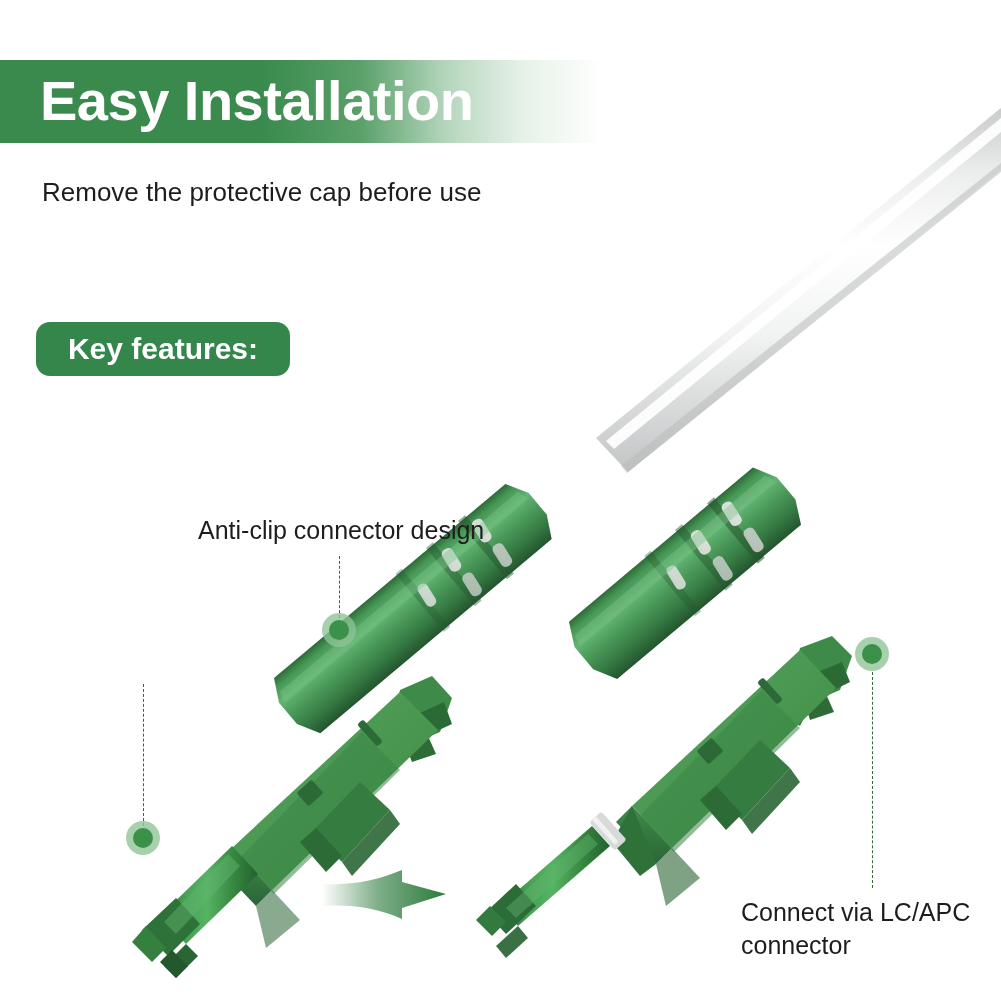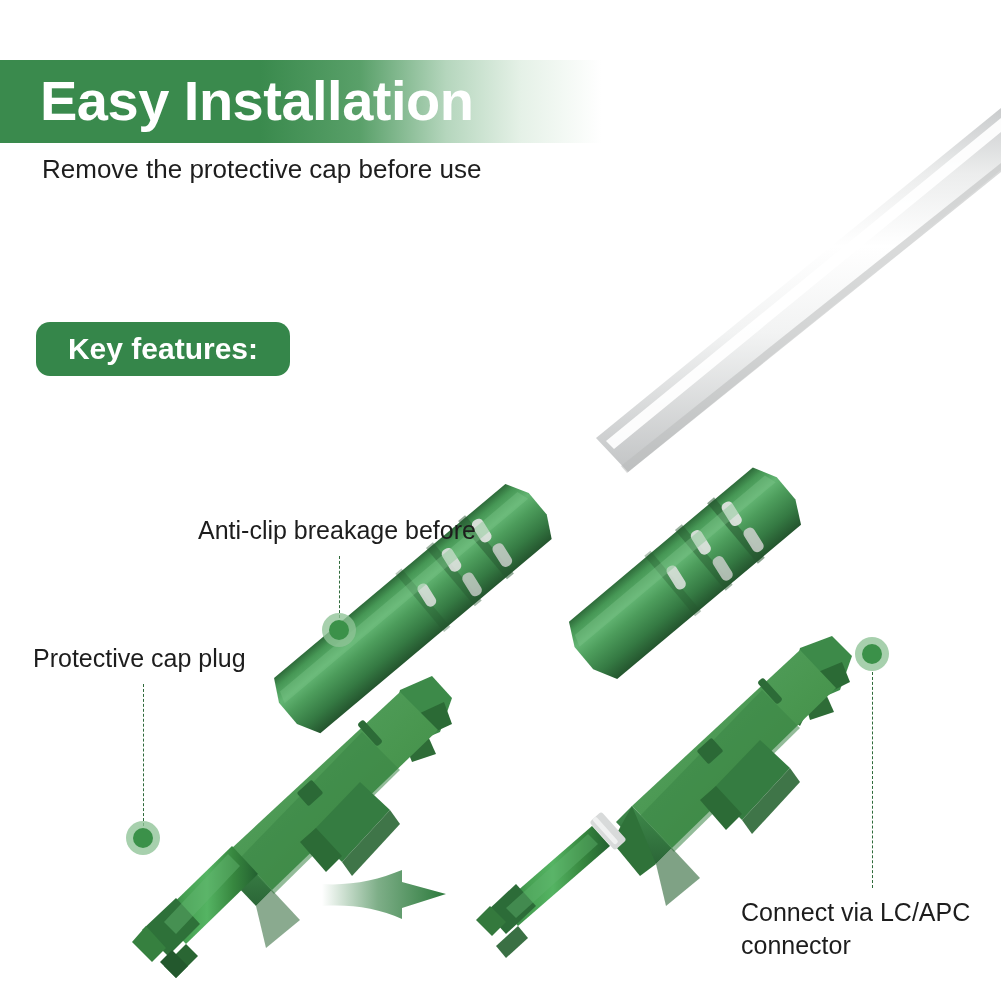--- a/index.html
+++ b/index.html
@@ -42,21 +42,21 @@
     font-weight: bold;
     color: #ffffff;
     letter-spacing: -0.5px;
     line-height: 70px;
     white-space: nowrap;
     z-index: 6;
   }
   #subtitle {
     position: absolute;
     left: 42px;
-    top: 154px;
+    top: 177px;
     font-size: 26px;
     color: #1d1d1d;
     white-space: nowrap;
     z-index: 6;
   }
   
   #key-features-badge {
     position: absolute;
     left: 36px;
     top: 322px;
@@ -320,25 +320,24 @@
   </svg>
 
   <div id="header-banner"></div>
   <div id="banner-title">Easy Installation</div>
   <div id="subtitle">Remove the protective cap before use</div>
 
   <div id="key-features-badge">
     <div id="key-features-label">Key features:</div>
   </div>
 
-  <div class="callout-label" id="label-anti-clip">Anti-clip breakage before</div>
+  <div class="callout-label" id="label-anti-clip">Anti-clip connector design</div>
   <div class="leader" id="leader-anti-clip"></div>
   <div class="marker-dot" id="dot-anti-clip"></div>
 
-  <div class="callout-label" id="label-protective">Protective cap plug</div>
   <div class="leader" id="leader-protective"></div>
   <div class="marker-dot" id="dot-protective"></div>
 
   <div class="callout-label" id="label-connect">Connect via LC/APC connector</div>
   <div class="leader" id="leader-connect"></div>
   <div class="marker-dot" id="dot-connect"></div>
 
 </div>
 
 </body></html>

